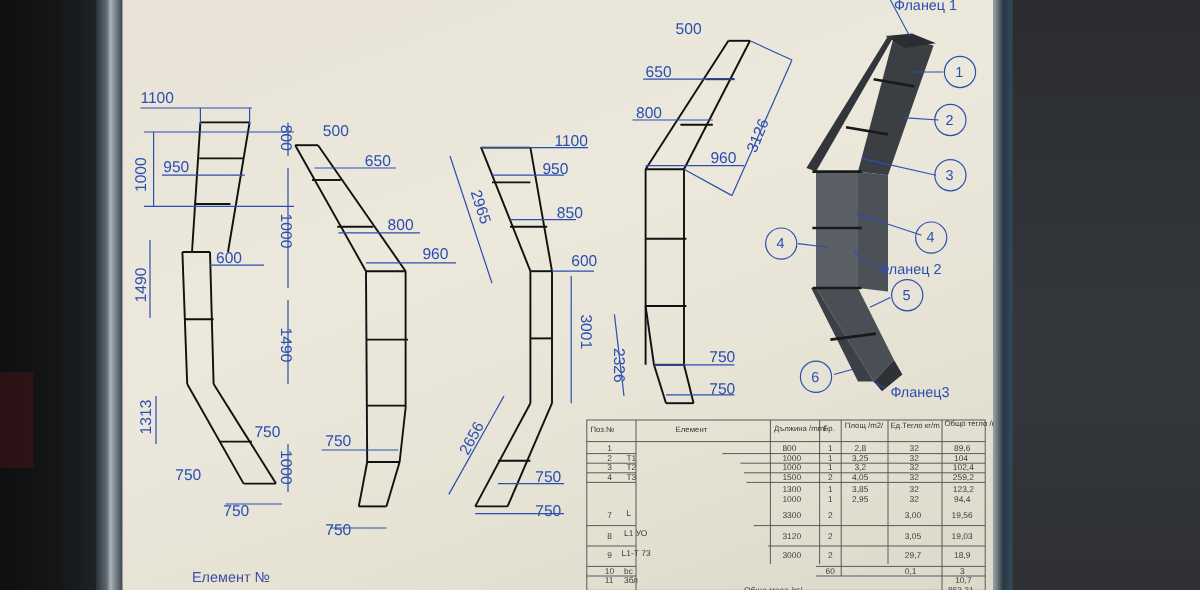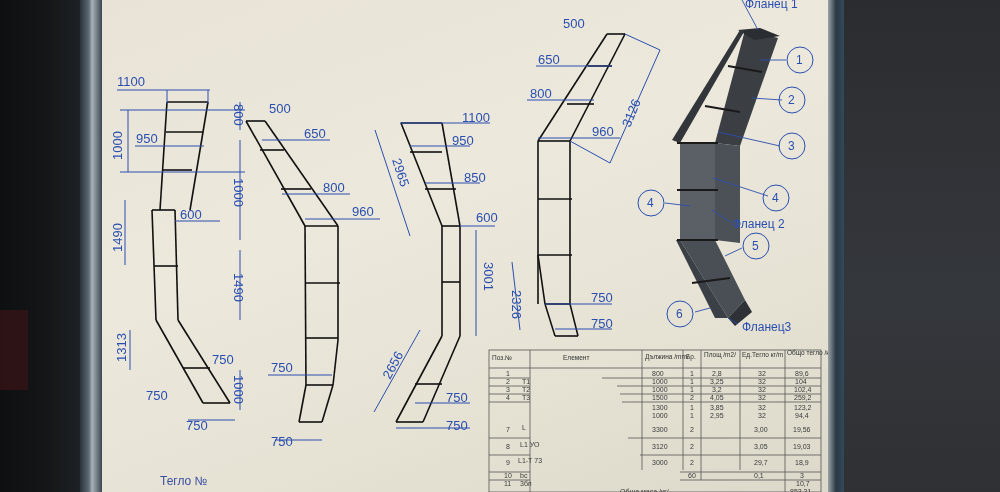--- a/index.html
+++ b/index.html
@@ -344,17 +344,17 @@
     </g>
     <g>
       <text class="tbl" x="504" y="486">11</text>
       <text class="tbl" x="520" y="486">3бл</text>
       <text class="tbl" x="796" y="486">10,7</text>
     </g>
   </g>
   <text class="tbl" x="620" y="494">Обща маса /кг/</text>
   <text class="tbl" x="790" y="494">853,31</text>
 </svg>
-<div class="title-label">Тегло №</div>
+<div class="title-label">Елемент №</div>
 </div>
 
 <div class="frame-right"></div>
 <div class="bezel-right"></div>
 
 </body></html>

